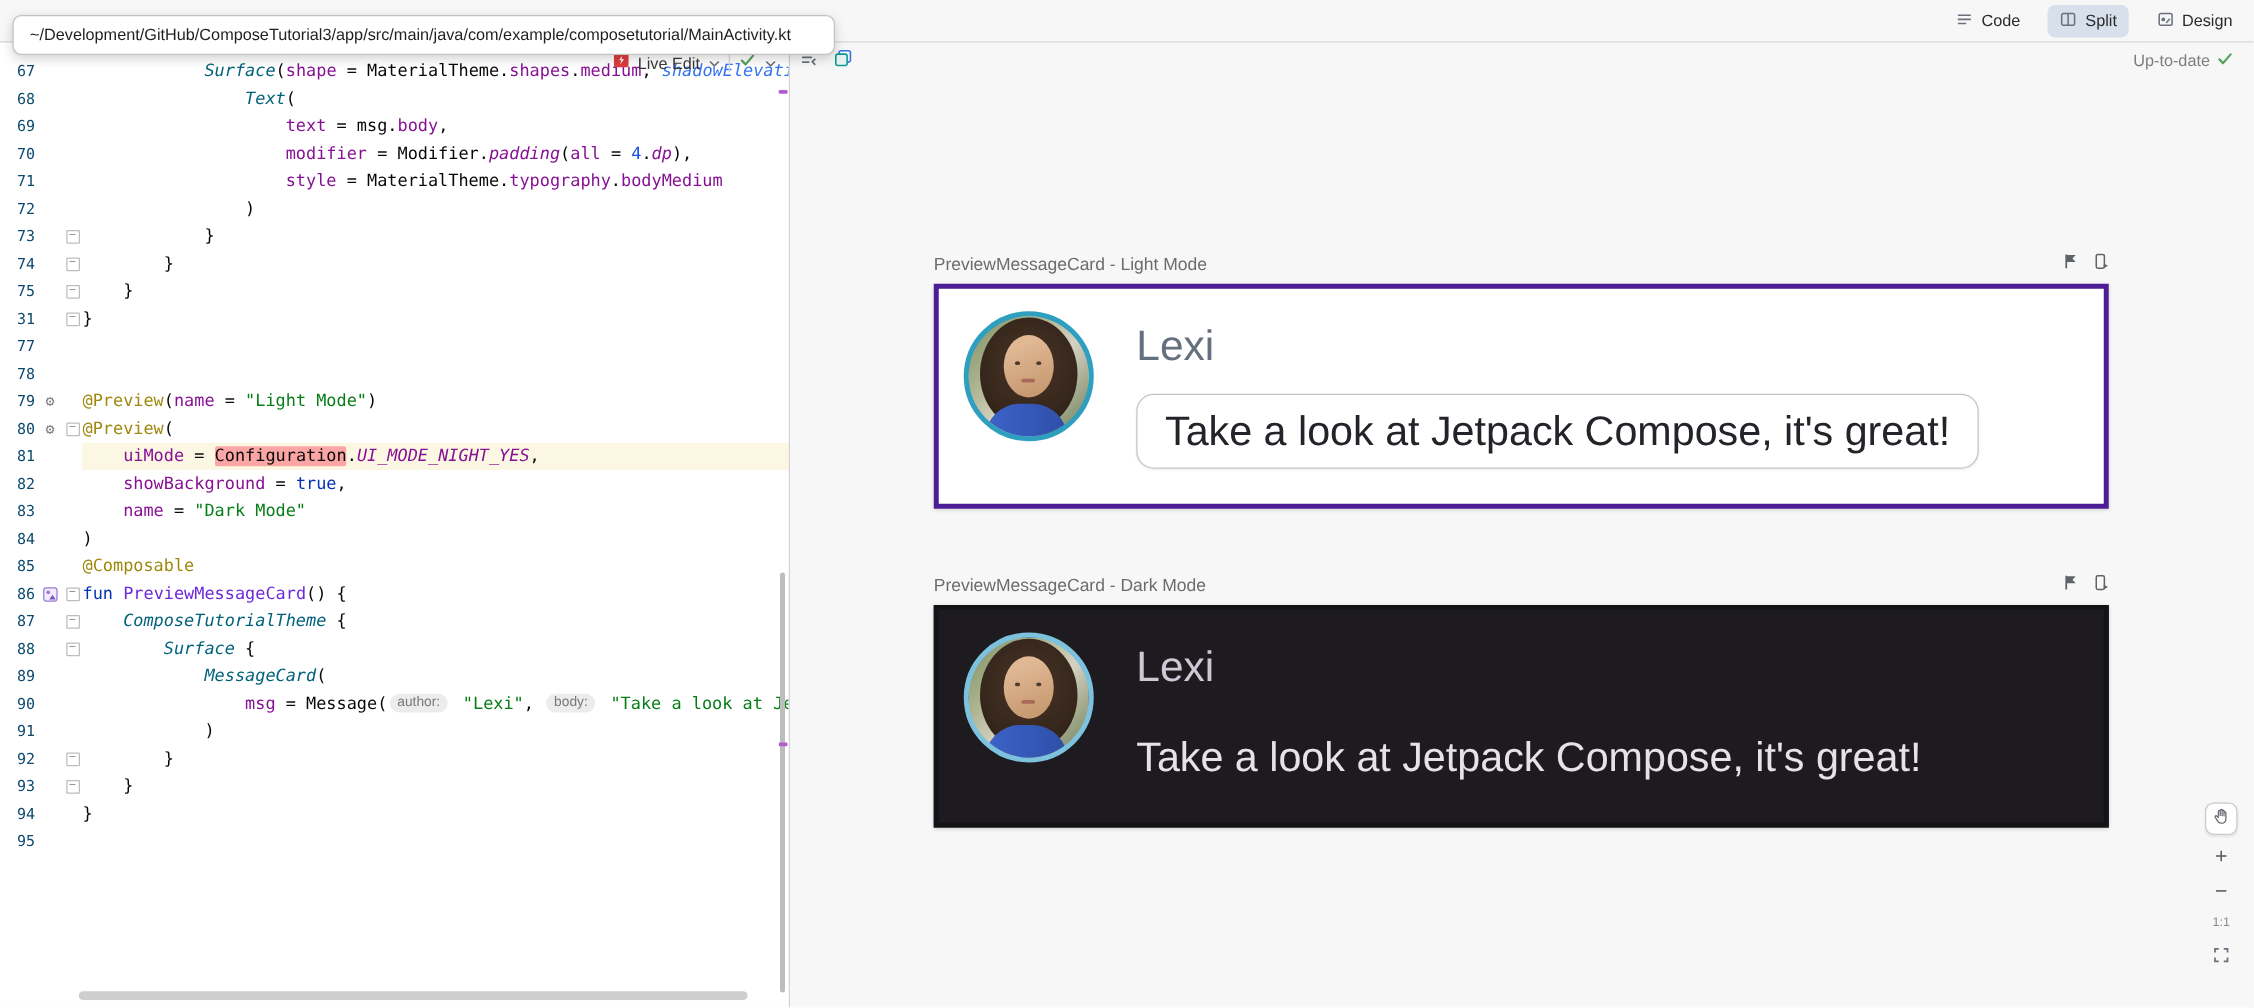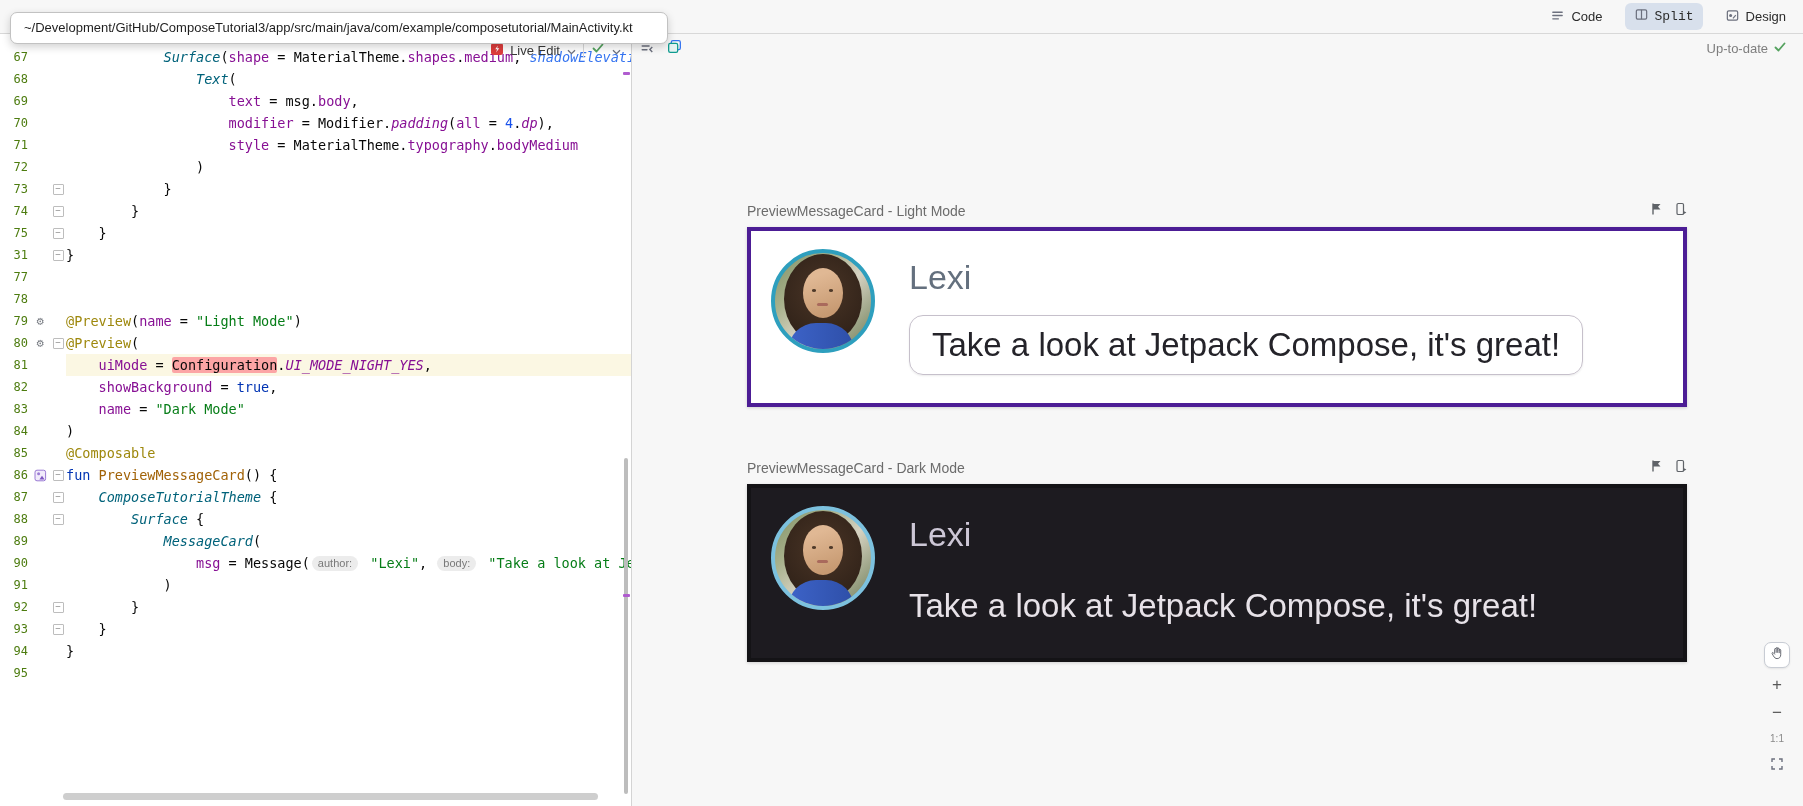--- a/index.html
+++ b/index.html
@@ -8,50 +8,50 @@
   .app { position:relative; width:1803px; height:806px; }
 
   
   .top-bar { position:absolute; left:0; top:0; width:1803px; height:34px;
              background:#F7F7F7; border-bottom:1px solid #D8D8D8;
              display:flex; align-items:center; justify-content:flex-end; padding-right:8px; z-index:30; }
   .mode-switcher { display:flex; align-items:center; gap:13px; }
   .mode-btn { display:flex; align-items:center; gap:6px; border:none; background:transparent;
               padding:4px 9px; border-radius:6px; font-size:13px; color:#2B2B2B; cursor:default;
               font-family:inherit; }
-  .mode-btn.selected { background:#D8E0EC;font-family:Liberation Mono, monospace; }
+  .mode-btn.selected { background:#D8E0EC; }
   .breadcrumb-popup { position:absolute; left:10px; top:12px; width:658px; height:32px;
              background:#FFFFFF; border:1px solid #C2C2C2; border-radius:7px;
              box-shadow:0 3px 9px rgba(0,0,0,.18); line-height:30px; padding:0 13px;
              font-size:13px; color:#1F1F1F; white-space:nowrap; overflow:hidden; z-index:60; }
 
   
   .editor-pane { position:absolute; left:0; top:34px; width:631px; height:772px;
                  background:#FFFFFF; overflow:hidden; }
   .code-lines { position:absolute; left:0; top:12px; width:631px;
                 font-family:"DejaVu Sans Mono","Liberation Mono",monospace; font-size:13.5px; }
   .code-line { display:flex; height:22px; line-height:22px; padding-left:8px; white-space:pre; overflow:hidden; }
-  .ln   { width:20px; text-align:right; color:#4d7c0f; font-size:12px; flex:none; }
+  .ln   { width:20px; text-align:right; color:#0c4a6e; font-size:12px; flex:none; }
   .gico { width:20px; margin-left:2px; text-align:center; color:#7A7E85; font-size:12px; flex:none; }
   .gico svg { vertical-align:middle; }
   .fold { width:16px; flex:none; display:flex; align-items:center; justify-content:center; }
   .fold.on::before { content:"−"; display:block; width:9px; height:9px; line-height:7px;
                      font-size:9px; text-align:center; color:#8F8F8F;
                      border:1px solid #BDBDBD; background:#fff; border-radius:1px; }
   .code { flex:1; white-space:pre; overflow:hidden; color:#080808; }
   .code-line.hl .code { background:#FBF7E3; }
   .tk-pl   { color:#080808; }
   .tk-kw   { color:#0033B3; }
   .tk-str  { color:#067D17; }
   .tk-num  { color:#1750EB; }
   .tk-ann  { color:#9E880D; }
   .tk-prop { color:#871094; }
   .tk-propi{ color:#871094; font-style:italic; }
   .tk-fnc  { color:#00627A; font-style:italic; }
-  .tk-fdecl{ color:#a16207; }
+  .tk-fdecl{ color:#6d28d9; }
   .tk-link { color:#3574F0; font-style:italic; }
   .tk-hlid { color:#080808; background:#fca5a5; border-radius:2px; }
   .tk-hint { display:inline-block; vertical-align:middle; background:#ECECEC; color:#787878;
              border-radius:8px; padding:1px 6px; margin:0 4px 2px 2px;
              font-family:"Liberation Sans",sans-serif; font-size:11px; line-height:13px; }
 
   .editor-widget { position:absolute; top:6px; right:10px; height:20px;
                    display:flex; align-items:center; gap:7px; z-index:5;text-align:center; }
   .editor-widget .lbl { font-size:13px; color:#383838; }
   .w-sep { width:1px; height:15px; background:#D8D8D8; }

